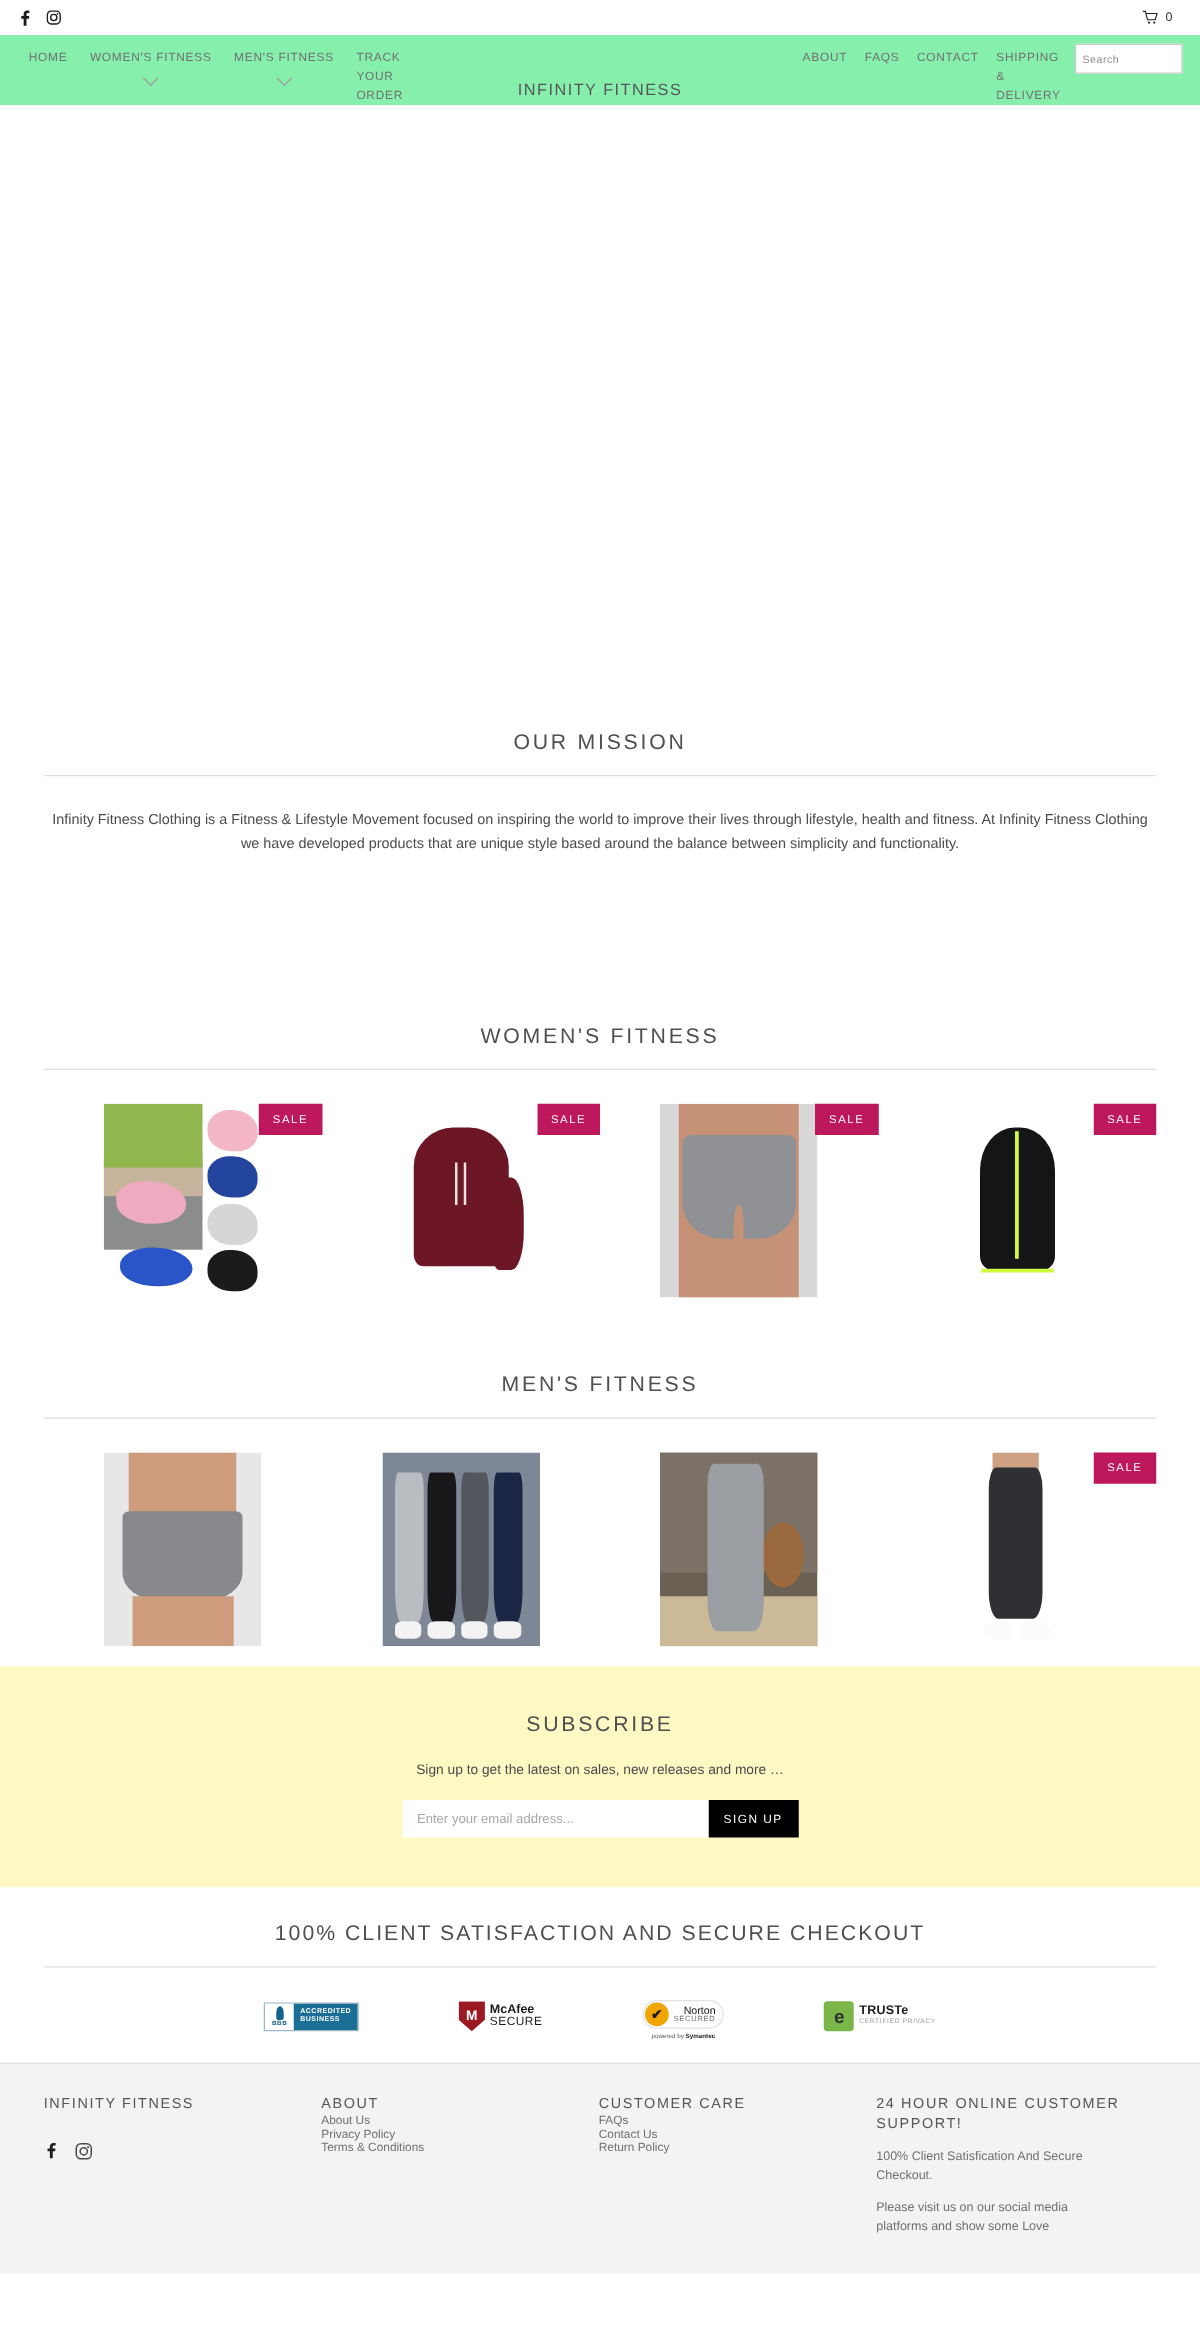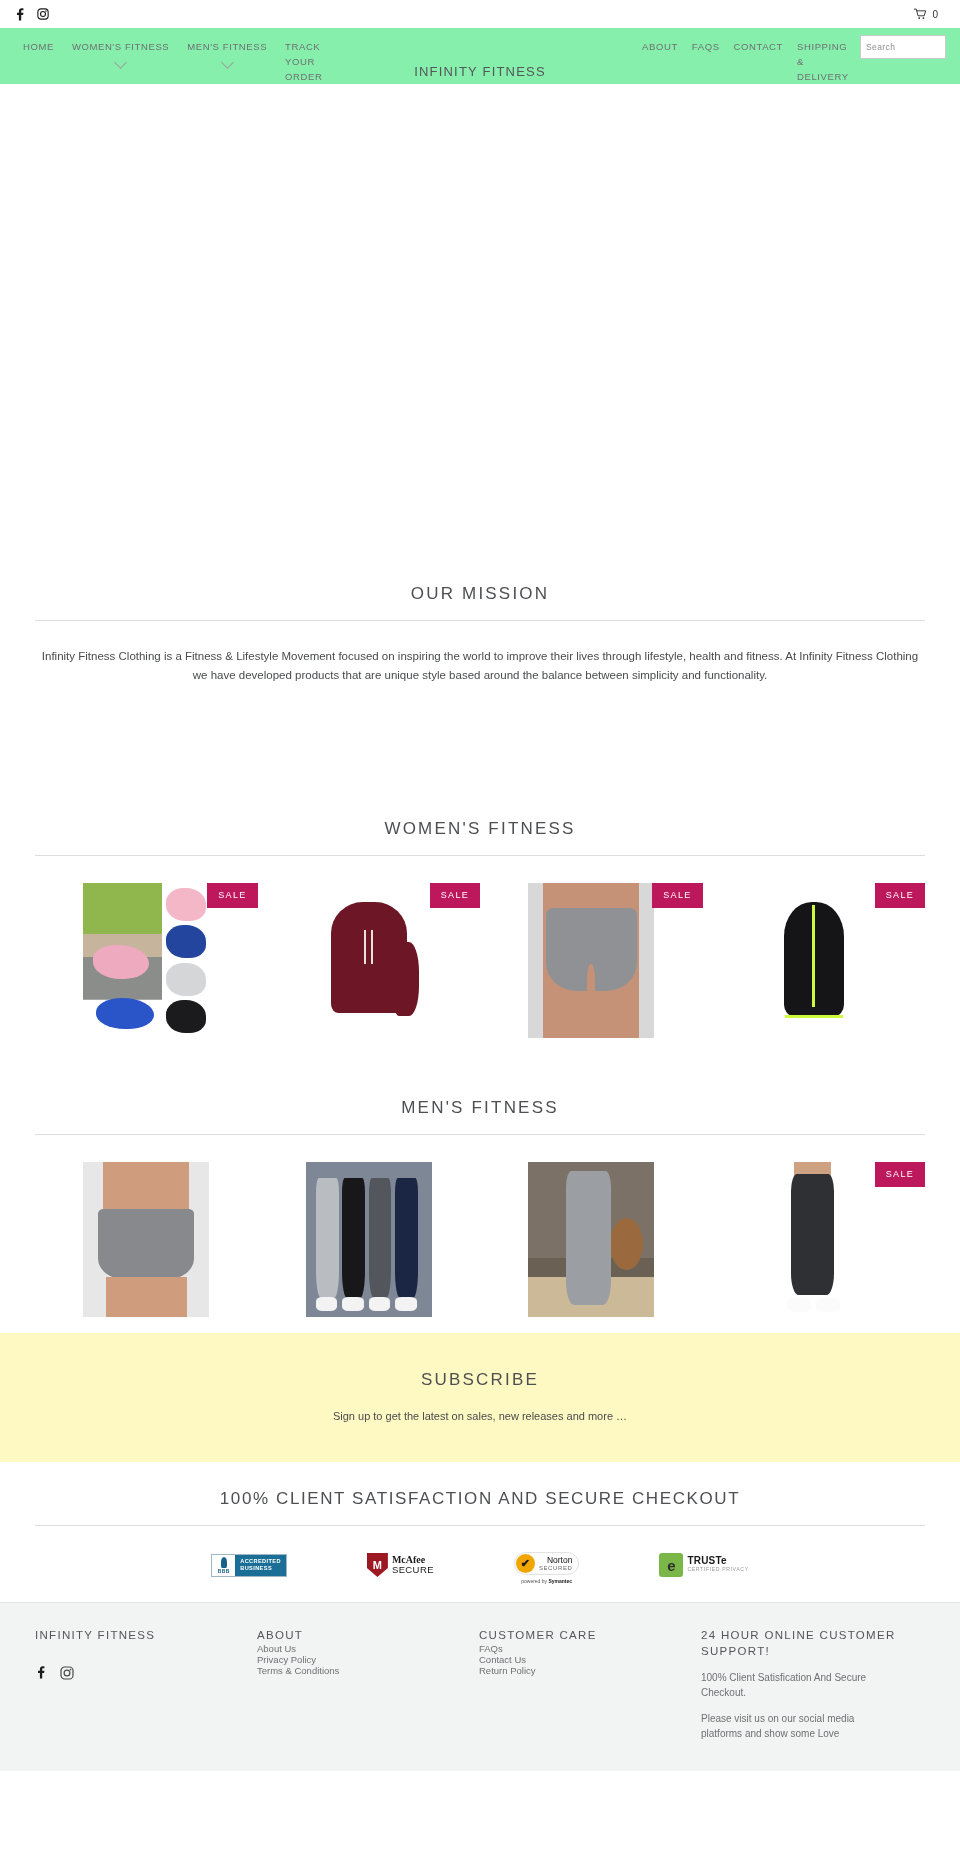--- a/index.html
+++ b/index.html
@@ -352,21 +352,21 @@
   .bbb .torch { width:6px; height:11px; background:#14628c; border-radius:50% 50% 20% 20%; }
   .bbb .bbbtxt { font-size:5px; color:#14628c; font-weight:bold; letter-spacing:0.4px; }
   .bbb .right { background:#1b6f96; color:#fff; padding:2px 5px; display:flex; flex-direction:column; justify-content:center; }
   .bbb .right span { font-size:5.6px; font-weight:bold; letter-spacing:0.4px; line-height:7px; }
 
   
   .mcafee { display:flex; align-items:center; gap:4px; }
   .mcafee .shield { width:21px; height:24px; background:#9c1822; clip-path: polygon(0 0,100% 0,100% 62%,50% 100%,0 62%); display:flex; align-items:center; justify-content:center; }
   .mcafee .shield i { font-style:normal; color:#fff; font-size:11px; font-weight:bold; }
   .mcafee .mtxt { line-height:10px; }
-  .mcafee .m1 { font-size:10px; font-weight:bold; color:#1a1a1a;font-family:Liberation Serif, serif; }
+  .mcafee .m1 { font-size:10px; font-weight:bold; color:#1a1a1a; }
   .mcafee .m2 { font-size:9.5px; color:#1a1a1a; letter-spacing:0.4px; }
 
   
   .norton { display:flex; flex-direction:column; align-items:center; }
   .norton .row { display:flex; align-items:center; background:#fdfdfd; border:1px solid #e2e2e2; border-radius:12px; padding:1px 6px 1px 1px; }
   .norton .circ { width:19px; height:19px; border-radius:50%; background:#f0a500; display:flex; align-items:center; justify-content:center; }
   .norton .circ i { font-style:normal; color:#1a1a1a; font-size:11px; font-weight:bold; }
   .norton .ntxt { margin-left:4px; line-height:8px; }
   .norton .n1 { font-size:8.5px; font-weight:normal; color:#111;text-align:right; }
   .norton .n2 { font-size:6px; color:#6d6e70; letter-spacing:0.6px; }
@@ -609,20 +609,24 @@
         </div>
         <span class="sale-badge">SALE</span>
       </div>
 
     </div>
   </div>
 
   <div class="subscribe">
     <div class="sub-title">SUBSCRIBE</div>
     <div class="sub-sub">Sign up to get the latest on sales, new releases and more …</div>
+    <div class="sub-form">
+      <input type="email" value="" placeholder="Enter your email address..." style="">
+      <button>SIGN UP</button>
+    </div>
   </div>
 
   <div class="trust">
     <div class="section-title">100% CLIENT SATISFACTION AND SECURE CHECKOUT</div>
     <div class="rule"></div>
     <div class="badges">
 
       <div class="badge">
         <div class="bbb">
           <div class="left">

